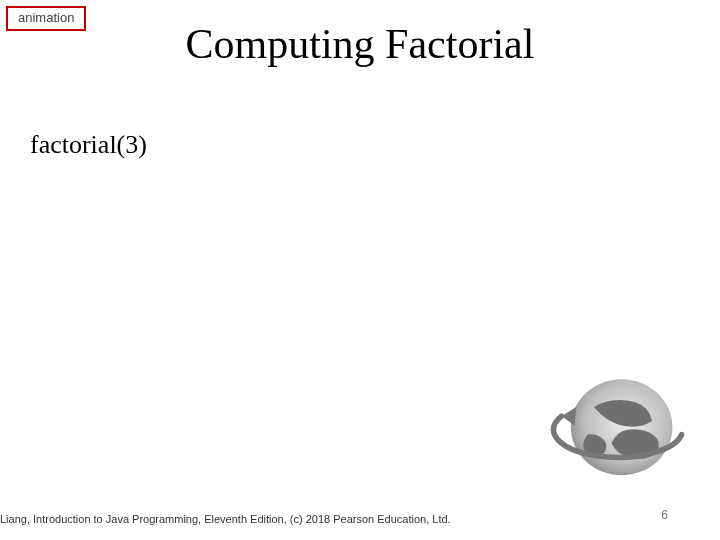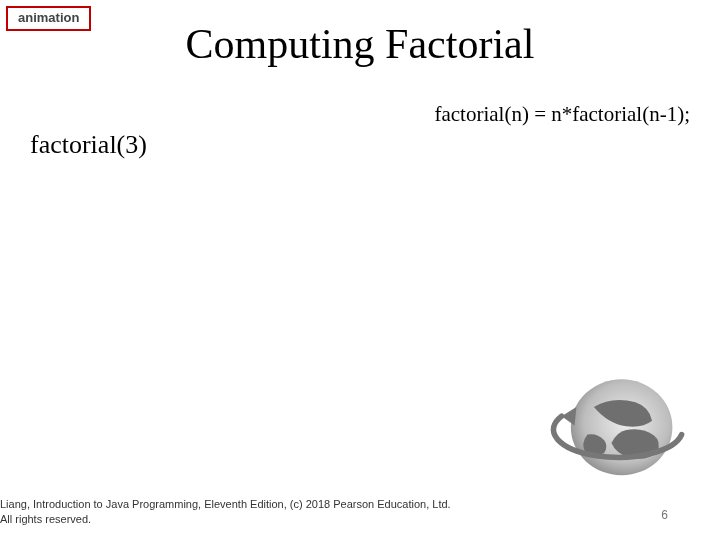--- a/index.html
+++ b/index.html
@@ -11,21 +11,21 @@
   }
   .tag-box {
     position: absolute;
     top: 6px;
     left: 6px;
     border: 2px solid #c00000;
     background: #ffffff;
     padding: 2px 10px 4px 10px;
     font-family: Arial, Helvetica, sans-serif;
     font-size: 13px;
-    font-weight: bold;
+    font-weight: normal;
     color: #444;
   }
   .title {
     position: absolute;
     top: 20px;
     left: 0;
     width: 100%;
     text-align: center;
     font-size: 42px;
     color: #000;
@@ -75,21 +75,20 @@
 </head>
 <body>
 
 <div class="tag-box">animation</div>
 
 <div class="title">Computing Factorial</div>
 
 <div class="step">factorial(3)</div>
 
 <div class="rules">
-  <div>factorial(n) = n*factorial(n-1);</div>
 </div>
 
 <div class="globe">
   <svg viewBox="0 0 160 130" width="150" height="120">
     <defs>
       <radialGradient id="g1" cx="55%" cy="45%" r="60%">
         <stop offset="0%" stop-color="#eeeeee"></stop>
         <stop offset="70%" stop-color="#bdbdbd"></stop>
         <stop offset="100%" stop-color="#8a8a8a"></stop>
       </radialGradient>
@@ -98,16 +97,15 @@
     <path d="M55 40 q20 -12 45 -5 q15 5 18 20 q-10 8 -28 6 q-20 -3 -35 -21z" fill="#6f6f6f"></path>
     <path d="M90 65 q18 -3 30 6 q8 6 4 18 q-12 10 -30 6 q-15 -4 -20 -16 q6 -12 16 -14z" fill="#6f6f6f"></path>
     <path d="M48 70 q10 -2 18 6 q5 6 0 14 q-10 6 -20 0 q-6 -10 2 -20z" fill="#6f6f6f"></path>
     <path d="M20 50 a70 30 0 1 0 130 20" fill="none" stroke="#777" stroke-width="6" stroke-linecap="round"></path>
     <polygon points="20,50 36,40 34,60" fill="#777"></polygon>
   </svg>
 </div>
 
 <div class="footer">
   <div>Liang, Introduction to Java Programming, Eleventh Edition, (c) 2018 Pearson Education, Ltd.</div>
-  <div>All rights reserved.</div>
 </div>
 
 <div class="pagenum">6</div>
 
 </body></html>

